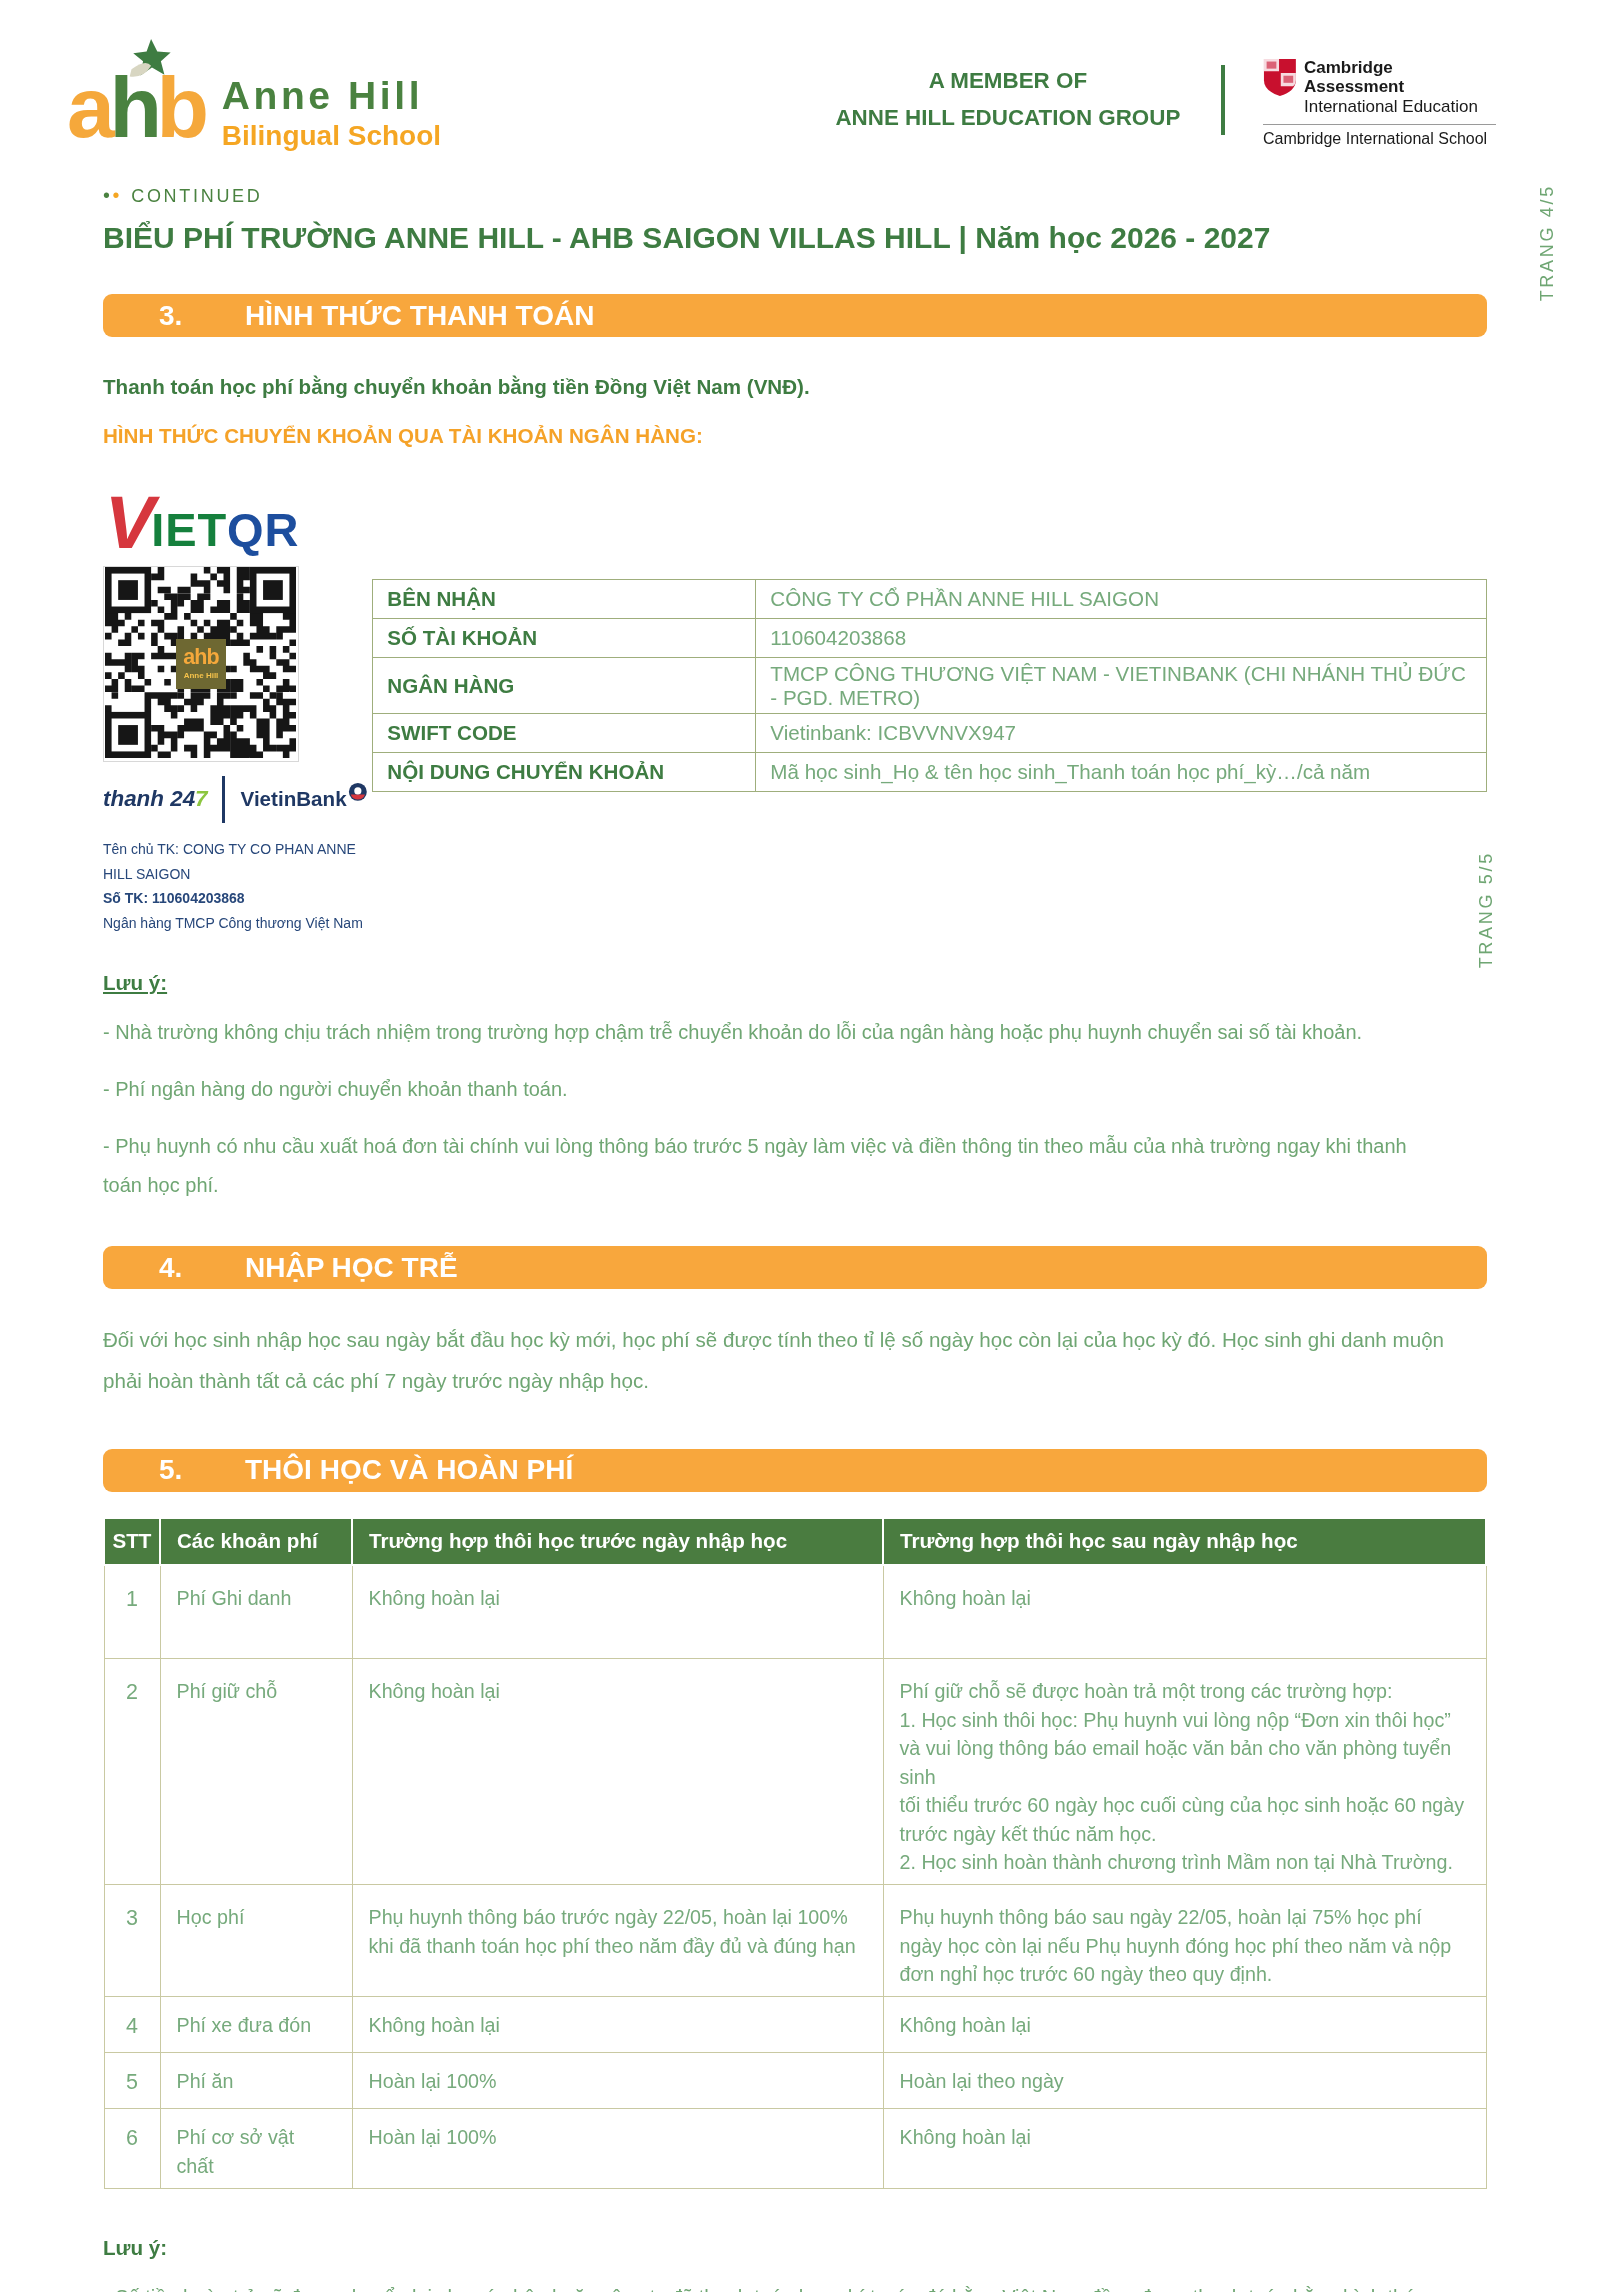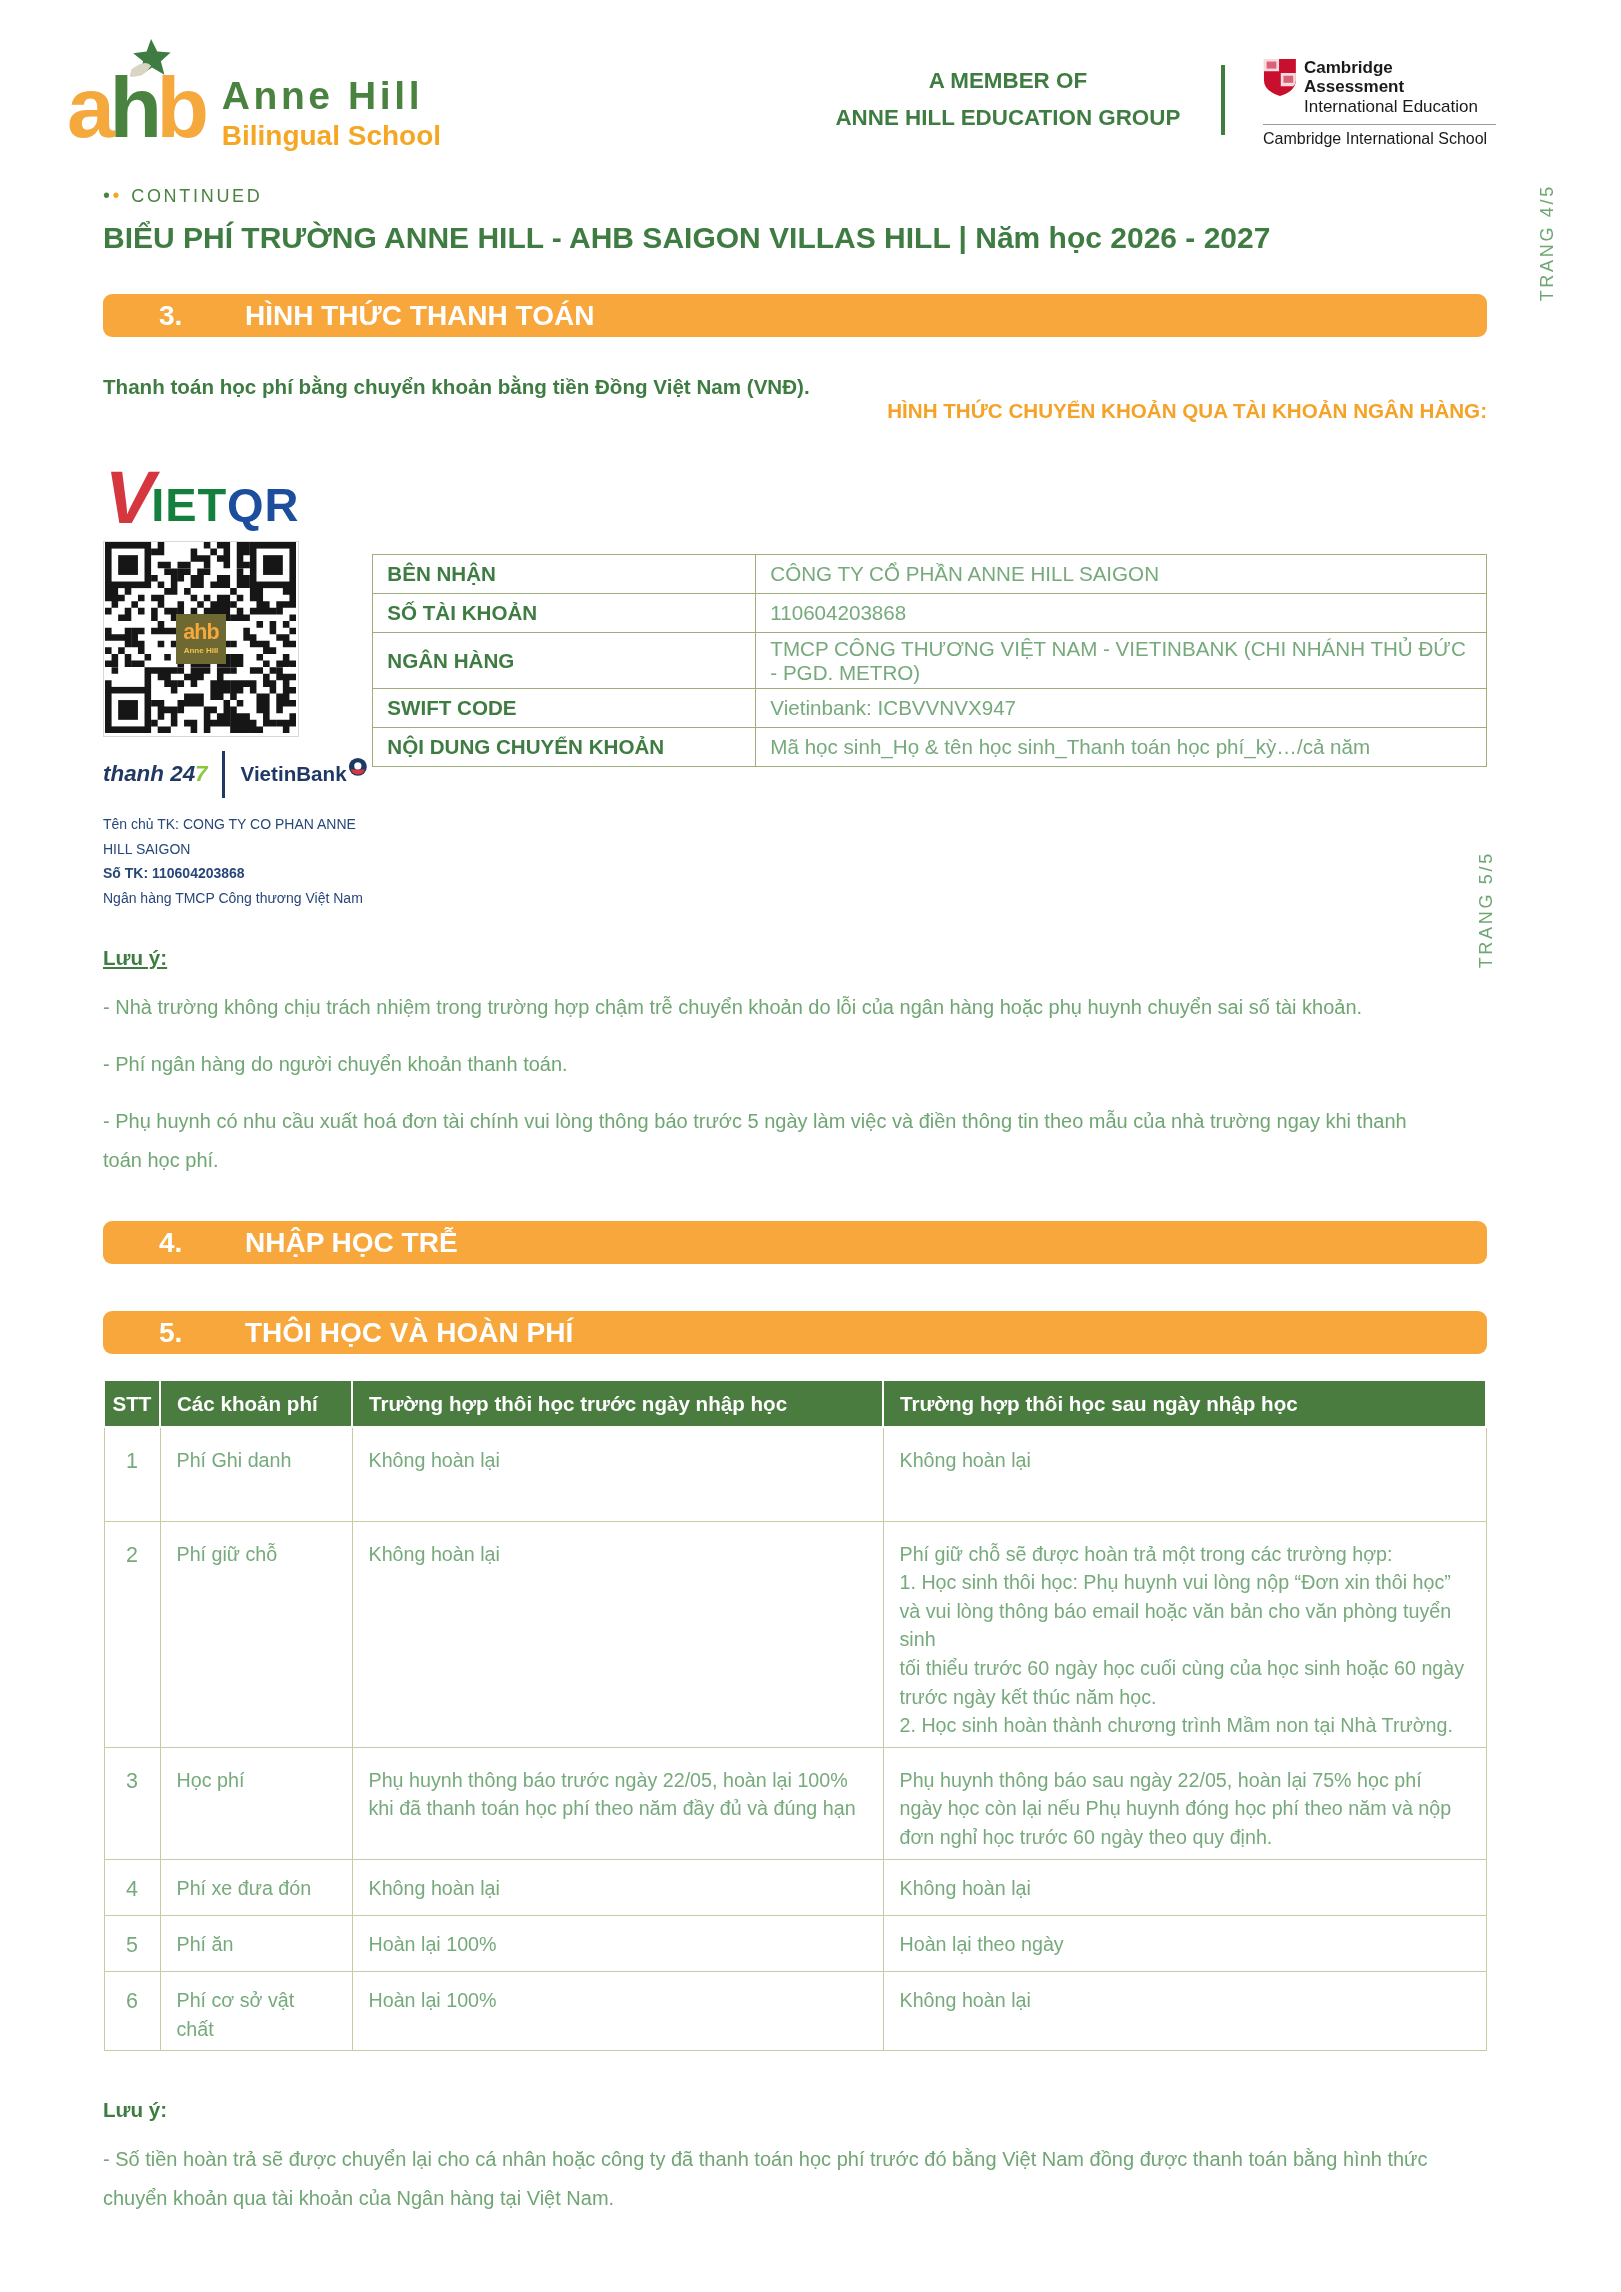--- a/index.html
+++ b/index.html
@@ -45,21 +45,21 @@
   .dot-green { color:#4A8240; } .dot-orange { color:#F5A623; }
   .page-title { margin-top:14.3px; color:#3E7C42; font-weight:bold; font-size:30px; }
 
   
   .banner { background:#F8A73D; border-radius:9px; color:#ffffff; font-weight:bold;
             font-size:28px; height:43px; display:flex; align-items:center; }
   .banner .num { margin-left:56px; width:86px; }
   .b3 { margin-top:39px; } .b4 { margin-top:41px; } .b5 { margin-top:47px; }
 
   .intro { margin-top:38px; color:#3E7C42; font-weight:bold; font-size:20.6px; }
-  .subheading { color:#F5A228; font-weight:bold; font-size:20.6px;text-align:right; }
+  .subheading { margin-top:25px; color:#F5A228; font-weight:bold; font-size:20.6px; }
 
   
   .payment { display:flex; align-items:flex-start; margin-top:41px; }
   .qr-col { width:269px; flex:0 0 auto; }
   .vietqr-logo { display:flex; align-items:flex-end; height:64px; margin-left:1.8px; }
   .vq-v { color:#D6373E; font-weight:bold; font-size:75px; line-height:.82;
           font-style:italic; letter-spacing:-3.6px; }
   .vq-iet { color:#15803d; font-weight:bold; font-size:47px; line-height:1; letter-spacing:0.9px; }
   .vq-qr  { color:#1D4E9E; font-weight:bold; font-size:47px; line-height:1; letter-spacing:0.9px; }
   .qr-box { position:relative; width:196px; height:196px; margin-top:12.5px;
@@ -238,20 +238,21 @@
       <div class="notes-h u">Lưu ý:</div>
       <div class="note-item">- Nhà trường không chịu trách nhiệm trong trường hợp chậm trễ chuyển khoản do lỗi của ngân hàng hoặc phụ huynh chuyển sai số tài khoản.</div>
       <div class="note-item">- Phí ngân hàng do người chuyển khoản thanh toán.</div>
       <div class="note-item">- Phụ huynh có nhu cầu xuất hoá đơn tài chính vui lòng thông báo trước 5 ngày làm việc và điền thông tin theo mẫu của nhà trường ngay khi thanh toán học phí.</div>
     </div>
 
     <div class="banner b4">
       <span class="num">4.</span>
       <span>NHẬP HỌC TRỄ</span>
     </div>
+    <div class="para">Đối với học sinh nhập học sau ngày bắt đầu học kỳ mới, học phí sẽ được tính theo tỉ lệ số ngày học còn lại của học kỳ đó. Học sinh ghi danh muộn phải hoàn thành tất cả các phí 7 ngày trước ngày nhập học.</div>
 
     <div class="banner b5">
       <span class="num">5.</span>
       <span>THÔI HỌC VÀ HOÀN PHÍ</span>
     </div>
 
     <table class="refund">
       <colgroup>
           <col style="width:56px">
           <col style="width:192px">

